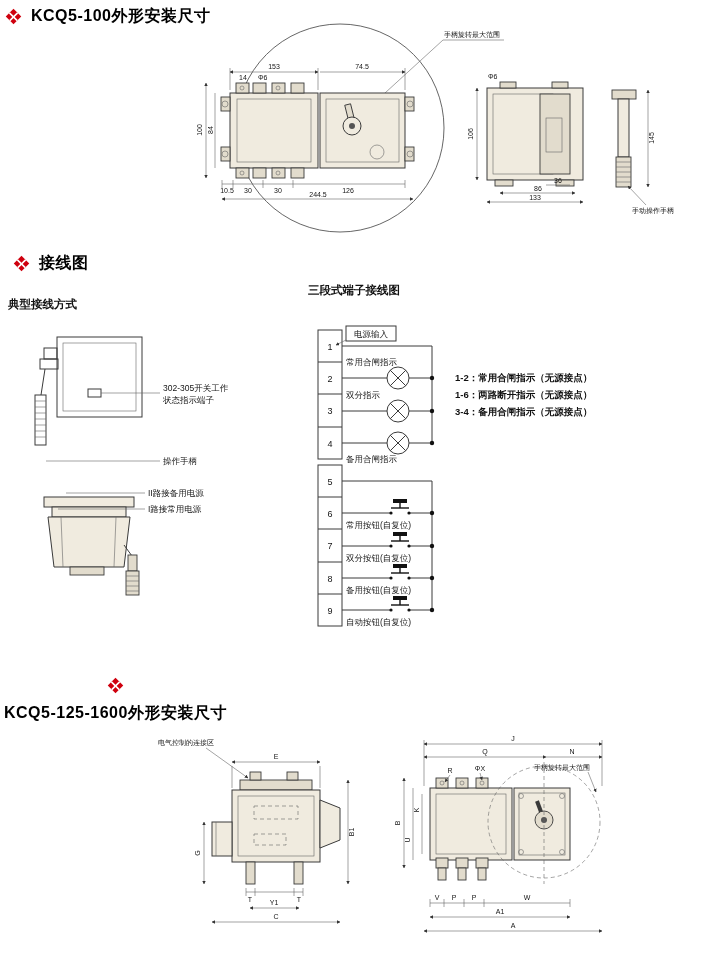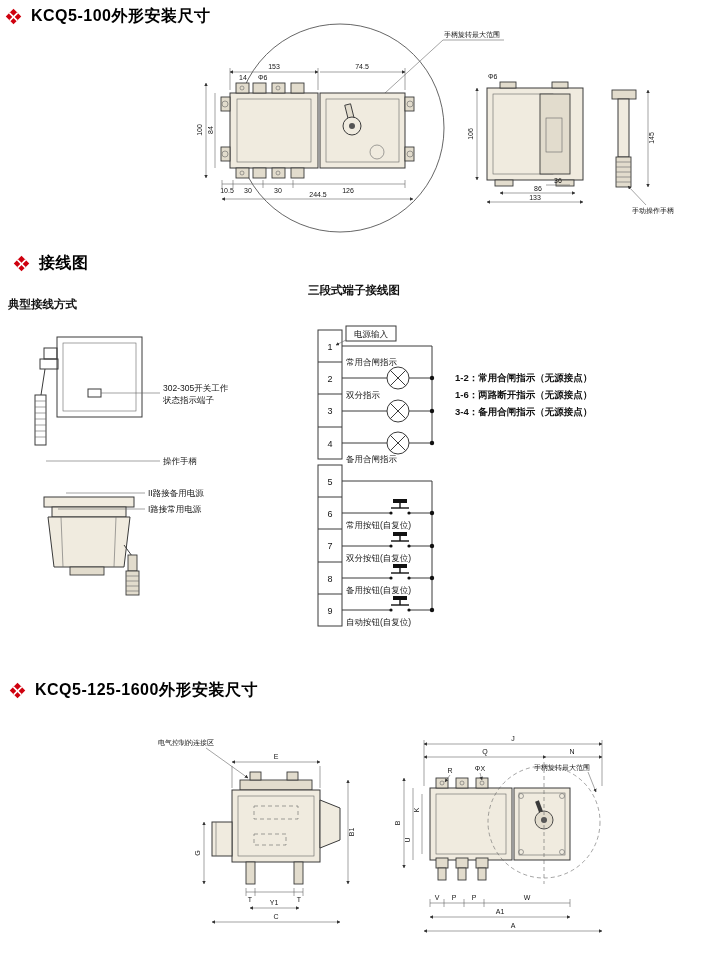--- a/index.html
+++ b/index.html
@@ -479,19 +479,19 @@
         <text x="527" y="230" class="d" text-anchor="middle">W</text>
 
         <line x1="430" y1="247" x2="570" y2="247" marker-start="url(#a3)" marker-end="url(#a3)"></line>
         <text x="500" y="244" class="d" text-anchor="middle">A1</text>
 
         <line x1="424" y1="261" x2="602" y2="261" marker-start="url(#a3)" marker-end="url(#a3)"></line>
         <text x="513" y="258" class="d" text-anchor="middle">A</text>
       </g>
     </svg>
 
-    <div class="heading" style="left:12px; top:10px;">
+    <div class="heading" style="left:4px; top:10px;flex-direction:column;">
       <span class="diamond"></span>
       <h2>KCQ5-125-1600外形安装尺寸</h2>
     </div>
   </section>
 
 </div>
 
 </body></html>

